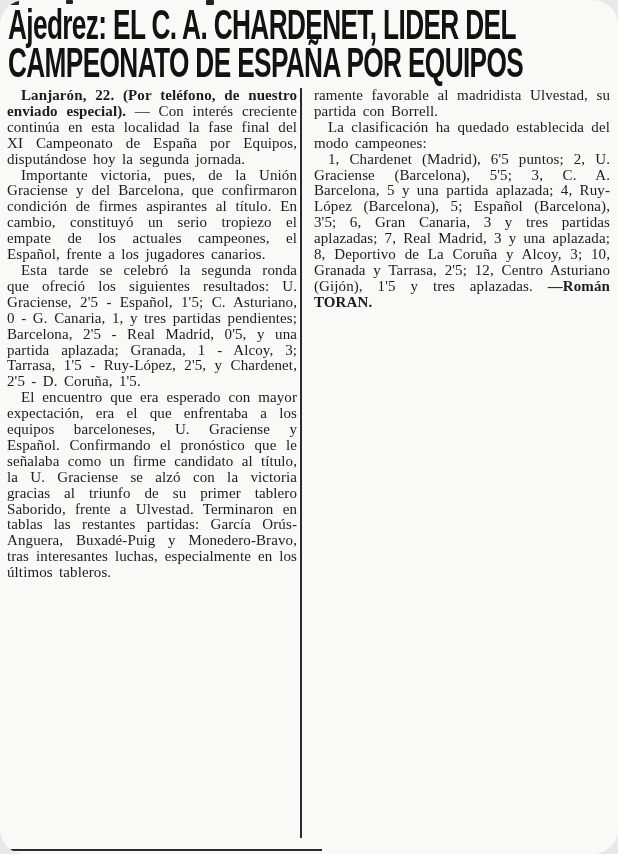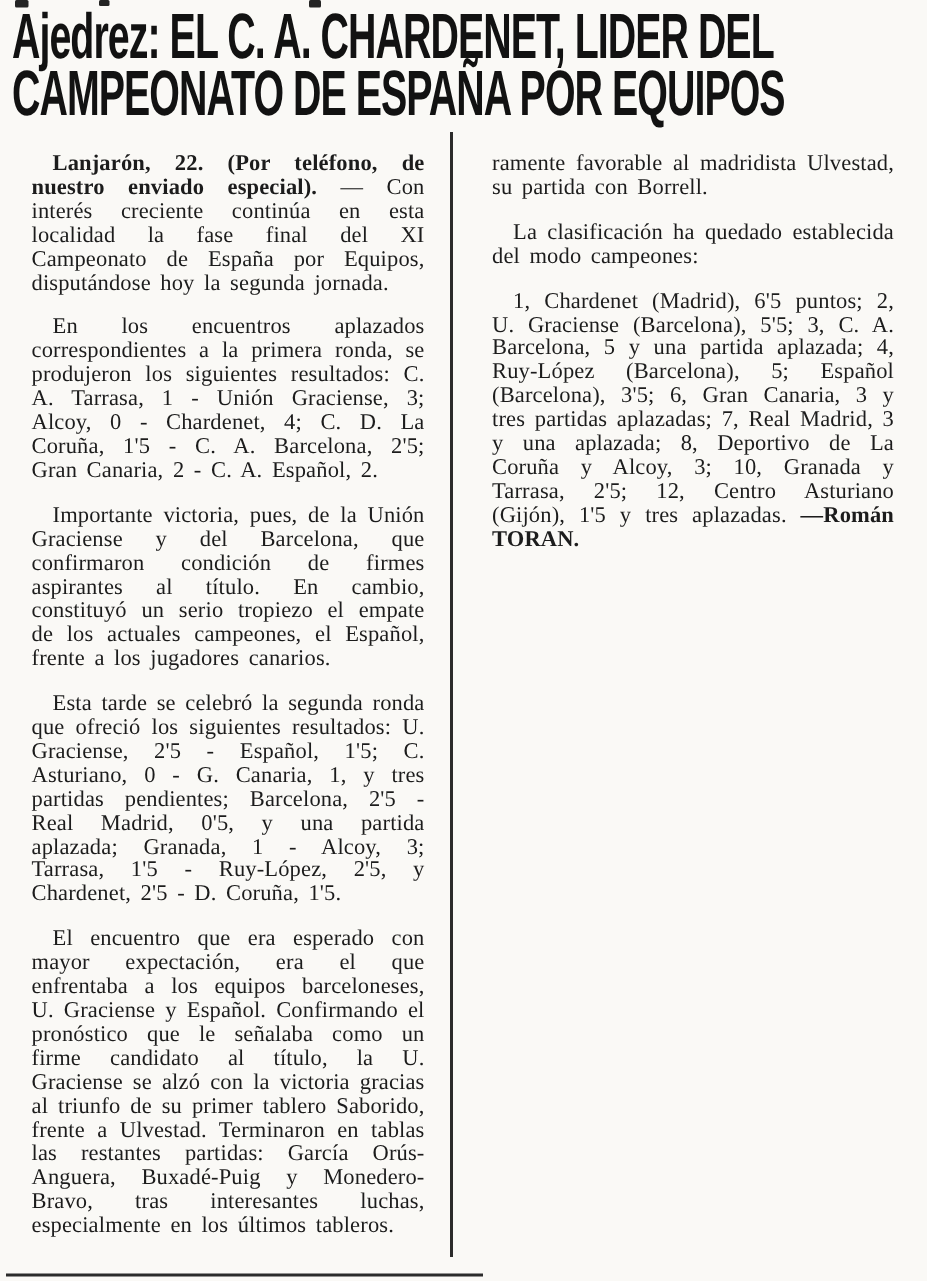--- a/index.html
+++ b/index.html
@@ -8,20 +8,21 @@
     --rule:#2b2b2b;
   }
   html,body{margin:0;padding:0;background:#e8e8e6;}
   .page{
     position:relative;
     width:618px;height:854px;
     background:var(--paper);
     overflow:hidden;
     font-family:"Liberation Serif", serif;
     color:var(--ink);
+    border-radius:25px;
   }
   
   .scan-mark{position:absolute;background:#242424;border-radius:1px;}
   .m1{left:10px;top:0;width:9px;height:5px;}
   .m2{left:66px;top:0;width:7px;height:4px;}
   .m3{left:206px;top:0;width:8px;height:5px;}
 
   .headline{
     position:absolute;left:8px;top:6px;width:606px;
     font-family:"Liberation Sans", sans-serif;
@@ -41,21 +42,21 @@
   .col{
     position:absolute;top:88px;
     text-align:justify;
     font-size:15px;
     line-height:15.9px;
     word-spacing:2.5px;
     letter-spacing:0.1px;
   }
   .col-left{left:7px;width:290px;height:762px;overflow:hidden;}
   .col-right{left:314px;width:296px;}
-  .para{margin:14px;padding:0;}
+  .para{margin:0;padding:0;}
   .indent{text-indent:14px;}
   .bold{font-weight:bold;}
 
   .divider{
     position:absolute;left:300px;top:88px;
     width:2px;height:750px;
     background:var(--rule);
   }
   .bottom-rule{
     position:absolute;left:4px;top:849px;
@@ -72,21 +73,20 @@
   <div class="scan-mark m2"></div>
   <div class="scan-mark m3"></div>
 
   <header class="headline">
     <div class="hl-line hl1">Ajedrez: EL C. A. CHARDENET, LIDER DEL</div>
     <div class="hl-line hl2">CAMPEONATO DE ESPAÑA POR EQUIPOS</div>
   </header>
 
   <div class="col col-left">
     <p class="para indent"><span class="bold">Lanjarón, 22. (Por teléfono, de nuestro enviado especial).</span><span> — Con interés creciente continúa en esta localidad la fase final del XI Campeonato de España por Equipos, disputándose hoy la segunda jornada.</span></p>
-    <p class="para indent">En los encuentros aplazados correspondientes a la primera ronda, se produjeron los siguientes resultados: C. A. Tarrasa, 1 - Unión Graciense, 3; Alcoy, 0 - Chardenet, 4; C. D. La Coruña, 1'5 - C. A. Barcelona, 2'5; Gran Canaria, 2 - C. A. Español, 2.</p>
     <p class="para indent">Importante victoria, pues, de la Unión Graciense y del Barcelona, que confirmaron condición de firmes aspirantes al título. En cambio, constituyó un serio tropiezo el empate de los actuales campeones, el Español, frente a los jugadores canarios.</p>
     <p class="para indent">Esta tarde se celebró la segunda ronda que ofreció los siguientes resultados: U. Graciense, 2'5 - Español, 1'5; C. Asturiano, 0 - G. Canaria, 1, y tres partidas pendientes; Barcelona, 2'5 - Real Madrid, 0'5, y una partida aplazada; Granada, 1 - Alcoy, 3; Tarrasa, 1'5 - Ruy-López, 2'5, y Chardenet, 2'5 - D. Coruña, 1'5.</p>
     <p class="para indent">El encuentro que era esperado con mayor expectación, era el que enfrentaba a los equipos barceloneses, U. Graciense y Español. Confirmando el pronóstico que le señalaba como un firme candidato al título, la U. Graciense se alzó con la victoria gracias al triunfo de su primer tablero Saborido, frente a Ulvestad. Terminaron en tablas las restantes partidas: García Orús-Anguera, Buxadé-Puig y Monedero-Bravo, tras interesantes luchas, especialmente en los últimos tableros.</p>
   </div>
 
   <div class="divider"></div>
 
   <div class="col col-right">
     <p class="para">ramente favorable al madridista Ulvestad, su partida con Borrell.</p>
     <p class="para indent">La clasificación ha quedado establecida del modo campeones:</p>

